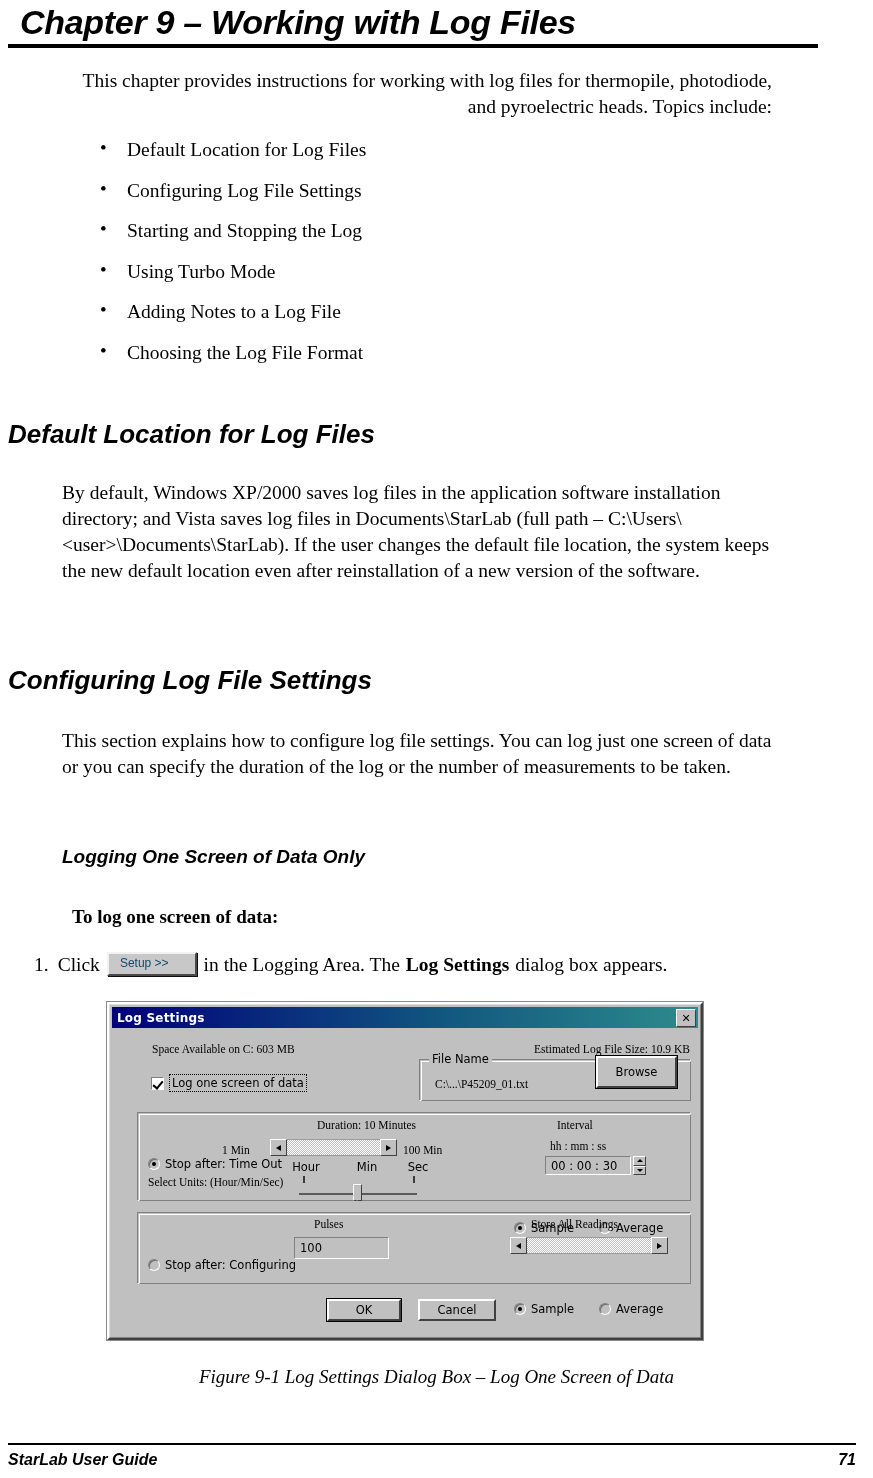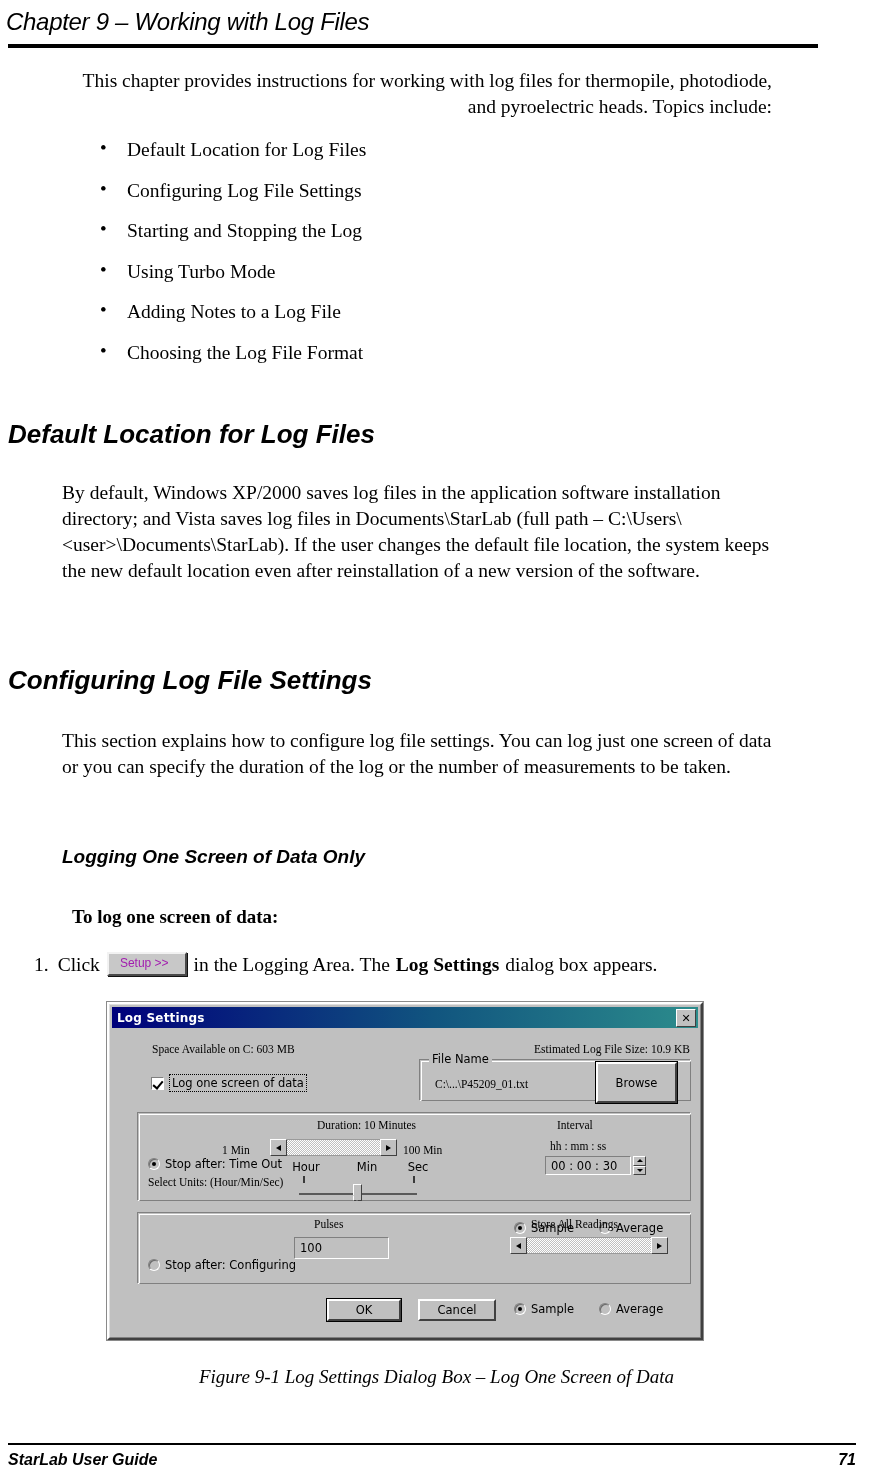--- a/index.html
+++ b/index.html
@@ -20,27 +20,27 @@
   .page {
     position: relative;
     width: 873px;
     height: 1478px;
     box-sizing: border-box;
   }
 
   
   .chapter-title {
     position: absolute;
-    left: 6px;
+    left: 20px;
     top: 2px;
     width: 810px;
     font-family: "Liberation Sans", "DejaVu Sans", sans-serif;
-    font-weight: normal;
+    font-weight: bold;
     font-style: italic;
-    font-size: 24px;
+    font-size: 34px;
     line-height: 40px;
     letter-spacing: -0.3px;
     white-space: nowrap;
   }
   .chapter-rule {
     position: absolute;
     left: 8px;
     top: 44px;
     width: 810px;
     height: 4px;
@@ -129,24 +129,24 @@
     white-space: nowrap;
     display: flex;
     align-items: center;
   }
   .step .step-num { margin-right: 9px; }
   .inline-btn {
     display: inline-block;
     font-family: "Liberation Sans", "DejaVu Sans", sans-serif;
     font-size: 12px;
     line-height: 17px;
-    padding: 1px 16px 2px 11px;
+    padding: 1px 26px 2px 11px;
     margin: 0 7px;
     background: #c8c8c8;
-    color: #a21caf;
+    color: #0c4a6e;
     border-top: 2px solid #f2f2f2;
     border-left: 2px solid #f2f2f2;
     border-right: 2px solid #4a4a4a;
     border-bottom: 2px solid #4a4a4a;
     box-shadow: 1px 1px 0 #111;
     text-align: center;
     position: relative;
     top: -1px;
   }
   .step b { font-weight: bold; }
@@ -569,21 +569,21 @@
 
     <div class="checkbox-wrap" style="left:42px; top:70px;">
       <span class="checkbox-box checked"></span>
       <span class="focus-label">Log one screen of data</span>
     </div>
 
     <div class="groupbox" style="left:310px; top:55px; width:272px; height:42px;">
       <span class="group-caption">File Name</span>
     </div>
     <div class="dlg-label" style="left:326px; top:74px;">C:\...\P45209_01.txt</div>
-    <div class="btn default" style="left:487px; top:58px; width:81px; height:41px;">Browse</div>
+    <div class="btn default" style="left:487px; top:52px; width:81px; height:32px;">Browse</div>
 
     <div class="groupbox" style="left:28px; top:108px; width:554px; height:89px;"></div>
 
     <div class="radio-wrap" style="left:39px; top:113px;">
       <span class="radio-dot sel"></span>
       <span class="radio-label">Stop after: Time Out</span>
     </div>
 
     <div class="dlg-label" style="left:208px; top:115px;">Duration: 10 Minutes</div>
 

